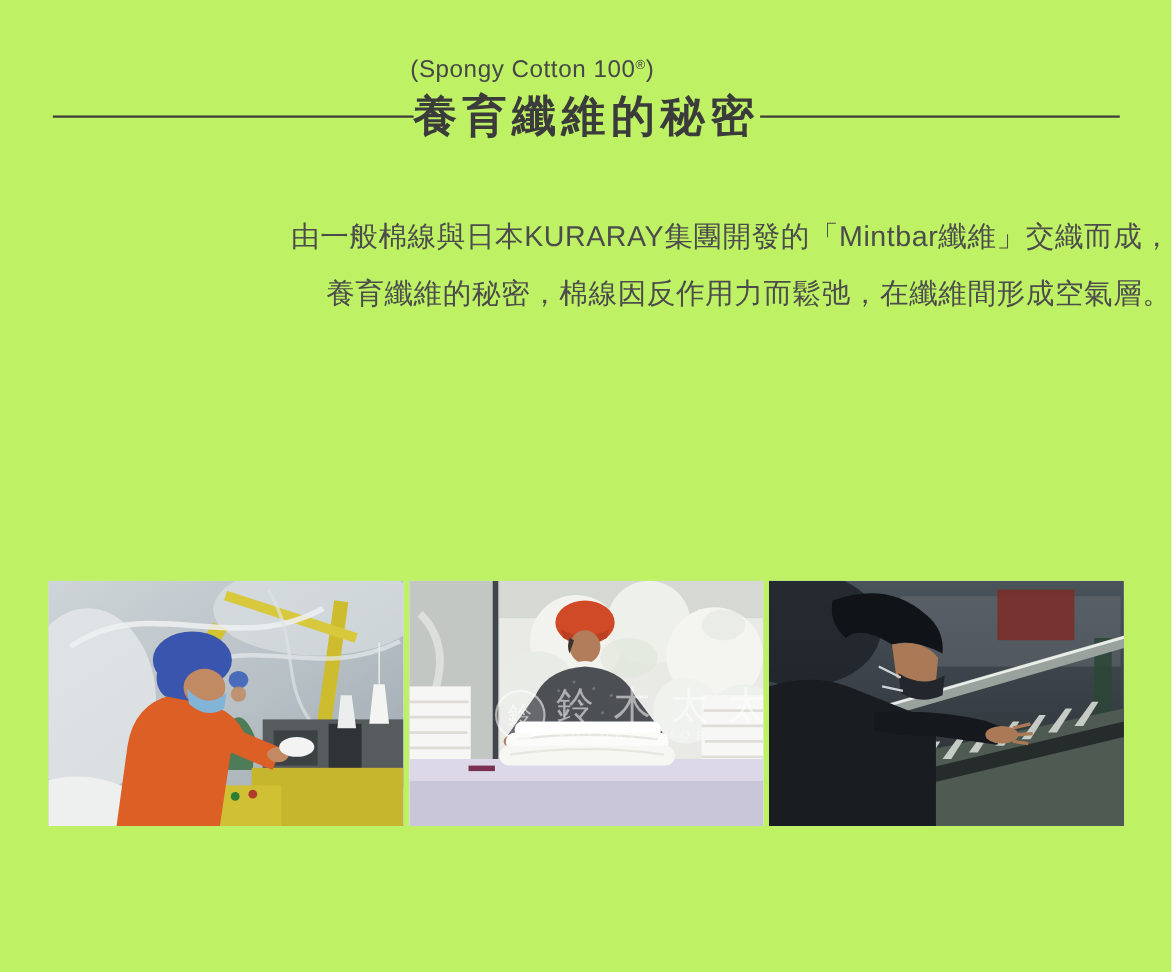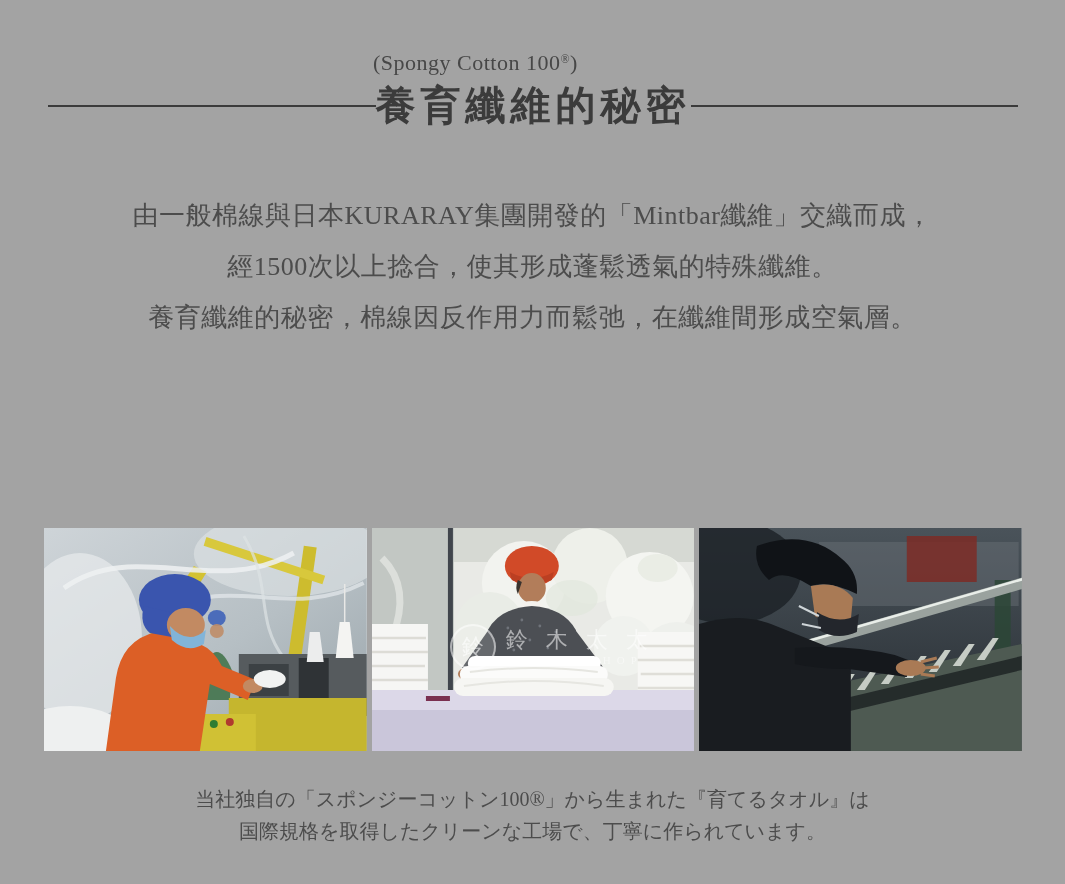--- a/index.html
+++ b/index.html
@@ -1,20 +1,20 @@
 <!DOCTYPE html>
 <html><head>
 <meta charset="utf-8">
 <style>
   html,body{margin:0;padding:0;background:#ffffff;}
   .page{
     position:relative;
     width:1065px;height:884px;
-    background:#a3a3a3;
-    font-family:Liberation Serif, serif;
+    background:#bef264;
+    font-family:Liberation Sans, sans-serif;
     overflow:hidden;
     color:#4c4c4c;
   }
   
   .subtitle{
     position:absolute;left:373px;top:50px;
     font-size:22px;font-weight:400;color:#474747;
     letter-spacing:0.5px;white-space:nowrap;
   }
   .subtitle .reg{font-size:12px;vertical-align:7px;}
@@ -23,21 +23,21 @@
     display:flex;align-items:center;
   }
   .title-rule{flex:1 1 0;height:2px;background:#3b3b3b;}
   .page-title{
     font-size:40px;font-weight:700;color:#3b3b3b;
     letter-spacing:5px;white-space:nowrap;line-height:1;
   }
   
   .para{
     position:absolute;left:0;width:100%;
-    text-align:center;font-size:26px;line-height:51px;
+    text-align:right;font-size:26px;line-height:51px;
     color:#4c4c4c;letter-spacing:0.5px;
   }
   .para-1{top:190px;}
   .para-2{top:390px;}
   
   .photos{
     position:absolute;left:44px;top:528px;width:978px;height:223px;
     display:flex;gap:5px;
   }
   .photo{
@@ -51,21 +51,21 @@
     color:rgba(255,255,255,0.55);pointer-events:none;
   }
   .wm-icon{
     width:42px;height:42px;border-radius:50%;
     border:2px solid rgba(255,255,255,0.5);
     background:rgba(255,255,255,0.15);
     display:flex;align-items:center;justify-content:center;
     font-size:22px;color:rgba(255,255,255,0.6);
   }
   .wm-text{display:flex;flex-direction:column;}
-  .wm-cjk{font-size:22px;letter-spacing:18px;white-space:nowrap;line-height:1.1;}
+  .wm-cjk{font-size:34px;letter-spacing:18px;white-space:nowrap;line-height:1.1;}
   .wm-latin{font-size:11px;letter-spacing:6px;color:rgba(255,255,255,0.45);margin-top:2px;}
   
   .footer{
     position:absolute;left:0;top:783px;width:100%;
     text-align:center;font-size:20px;line-height:32px;color:#4c4c4c;
   }
 </style>
 </head>
 <body>
 
@@ -76,21 +76,20 @@
   </div>
 
   <div class="title-row">
     <div class="title-rule"></div>
     <div class="page-title">養育纖維的秘密</div>
     <div class="title-rule"></div>
   </div>
 
   <div class="para para-1">
     <div>由一般棉線與日本KURARAY集團開發的「Mintbar纖維」交織而成，</div>
-    <div>經1500次以上捻合，使其形成蓬鬆透氣的特殊纖維。</div>
     <div>養育纖維的秘密，棉線因反作用力而鬆弛，在纖維間形成空氣層。</div>
   </div>
 
 
   <div class="photos">
 
     <div class="photo">
       <svg viewBox="0 0 323 223" preserveAspectRatio="none">
         <defs>
           <linearGradient id="p1bg" x1="0" y1="0" x2="1" y2="1">
@@ -234,18 +233,14 @@
         <line x1="120" y1="88" x2="100" y2="78" stroke="#cfd5d8" stroke-width="2"></line>
         <line x1="122" y1="100" x2="103" y2="96" stroke="#cfd5d8" stroke-width="2"></line>
         <path d="M96,120 Q150,116 196,127 L212,133 L208,149 L150,141 Q118,141 96,136 Z" fill="#15181c"></path>
         <ellipse cx="212" cy="140" rx="15" ry="8" fill="#a97a55"></ellipse>
         <path d="M222,134 L238,130 M224,140 L240,139 M222,146 L236,148" stroke="#a97a55" stroke-width="3" fill="none"></path>
       </svg>
     </div>
 
   </div>
 
-  <div class="footer">
-    <div>当社独自の「スポンジーコットン100®」から生まれた『育てるタオル』は</div>
-    <div>国際規格を取得したクリーンな工場で、丁寧に作られています。</div>
-  </div>
 
 </div>
 
 </body></html>

